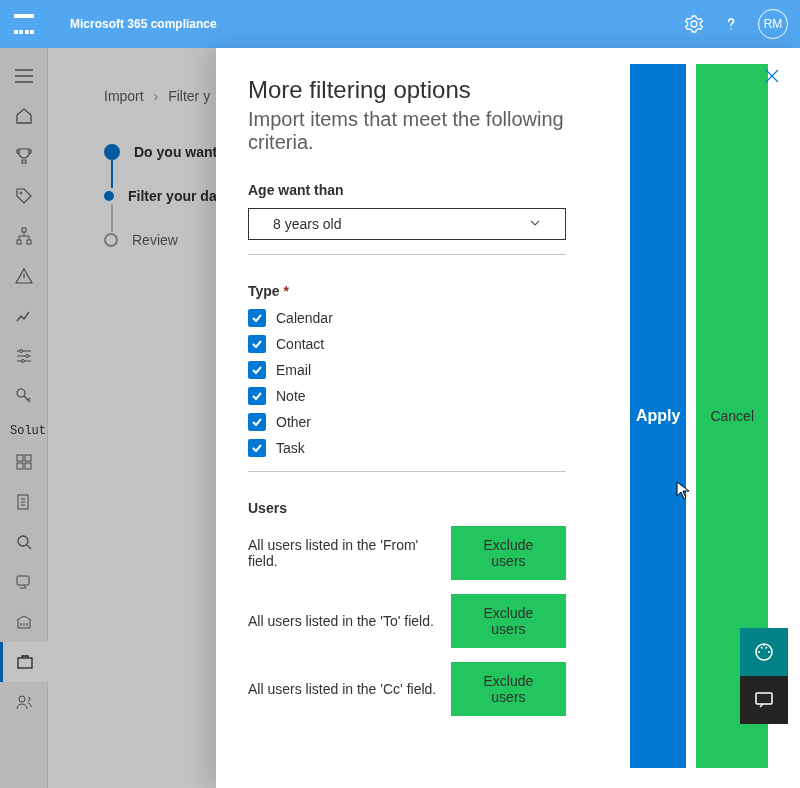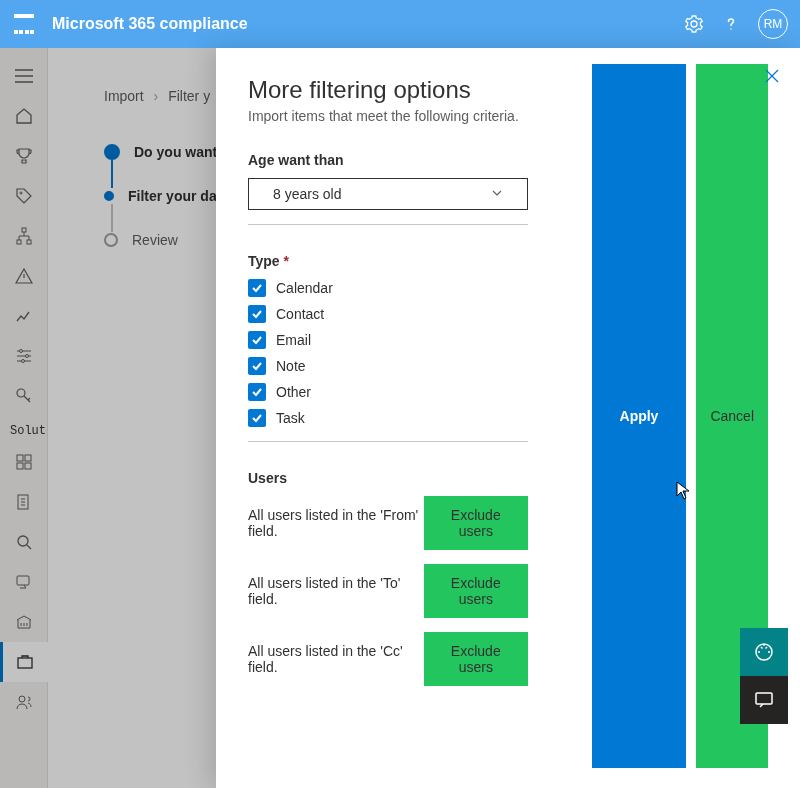--- a/index.html
+++ b/index.html
@@ -2,21 +2,21 @@
 <html><head>
 <meta charset="utf-8">
 <style>
   * { box-sizing: border-box; margin: 0; padding: 0; }
   body { font-family: "Segoe UI", Arial, sans-serif; font-size: 14px; color: #323130; background: #fff; width: 800px; height: 788px; overflow: hidden; position: relative; }
 
   
   .topbar { height: 48px; background: #52a7f0; display: flex; align-items: center; padding: 0 12px; color: #fff; }
   .waffle { width: 24px; height: 24px; margin-right: 16px; display: flex; flex-wrap: wrap; align-content: space-between; justify-content: space-between; cursor: pointer; padding:2px; }
   .waffle span { width: 4px; height: 4px; background: #fff; }
-  .app-title { font-size: 16px; font-weight: 600; flex: 1; }
+  .app-title { font-size: 12px; font-weight: 600; flex: 1; margin-left: 18px; }
   .topbar-icons { display: flex; align-items: center; gap: 18px; }
   .topbar-icon { cursor: pointer; display:flex; align-items:center; justify-content:center;}
   .avatar { width: 30px; height: 30px; border: 1.5px solid #fff; border-radius: 50%; display: flex; align-items: center; justify-content: center; font-size: 12px; font-weight: 400; cursor: pointer; }
 
   
   .sidebar { position: absolute; left: 0; top: 48px; bottom: 0; width: 48px; background: #f3f2f1; border-right: 1px solid #e1dfdd; display: flex; flex-direction: column; align-items: center; padding-top: 8px; font-family: Liberation Mono, monospace; }
   .sidebar .nav-icon { width: 48px; height: 40px; display: flex; align-items: center; justify-content: center; color: #605e5c; cursor: pointer; }
   .sidebar .label { font-size: 12px; color: #323130; padding: 8px 0 4px 10px; align-self:flex-start; }
   .sidebar .nav-icon.active { border-left: 3px solid #0078d4; background:#fff;}
 
@@ -37,41 +37,41 @@
   .connector { width: 2px; height: 28px; background: #0078d4; margin-left: 7px; }
   .connector.grey { background: #c8c6c4; }
 
   
   .scrim { position: absolute; inset: 48px 0 0 0; background: rgba(0,0,0,0.24); }
 
   
   .panel { position: absolute; top: 48px; right: 0; bottom: 0; width: 584px; background: #fff; box-shadow: -8px 0 24px rgba(0,0,0,0.15); display: flex; flex-direction: row; }
   .panel-body { flex: 1; overflow-y: auto; padding: 28px 32px 14px 32px; }
   .panel-title { font-size: 24px; font-weight: 400; color: #323130; margin-bottom: 4px; }
-  .panel-sub { font-size: 14px; color: #605e5c; }
+  .panel-sub { font-size: 20px; color: #605e5c; }
   .close-btn { position: absolute; top: 20px; right: 20px; color: #0078d4; cursor: pointer; }
 
   .section-label { font-weight: 600; margin-top: 28px; margin-bottom: 10px; }
   .req { color: #a4262c; }
 
   .select { width: 100%; height: 32px; border: 1px solid #323130; padding: 0 24px; display: flex; align-items: center; justify-content: space-between; background: #fff; cursor: pointer; }
   .select .chev { color: #605e5c; }
 
   .divider { height: 1px; background: #c8c6c4; margin: 14px 0 0 0; }
 
   .checkrow { display: flex; align-items: center; gap: 10px; margin: 8px 0; }
   .checkbox-mark { width: 18px; height: 18px; background: #0078d4; border-radius: 2px; display:flex; align-items:center; justify-content:center; cursor: pointer; }
   .checkbox-mark svg { stroke:#fff; }
 
   .userrow { display: flex; align-items: center; margin: 10px 0 14px 0; }
   .userrow .desc { font-size: 14px; color: #323130; width: 205px;}
   .btn-secondary { background: #22c55e; border: none; padding: 11px 14px; font-size: 14px; cursor: pointer; color:#323130;}
 
   .panel-footer { padding: 16px 32px 20px 32px; display:flex; gap:10px; }
-  .btn-primary { background: #0078d4; color: #fff; border: none; padding: 8px 28px; font-size: 14px; font-weight: 600; cursor: pointer; }
+  .btn-primary { background: #0078d4; color: #fff; border: none; padding: 8px 6px; font-size: 16px; font-weight: 600; cursor: pointer; }
 
   
   .float-btns { position: absolute; right: 12px; bottom: 64px; display: flex; flex-direction: column; }
   .float-btn { width: 48px; height: 48px; display:flex; align-items:center; justify-content:center; color:#fff; cursor:pointer; }
   .float-teal { background:#038387; }
   .float-dark { background:#252423; }
 
   
   .cursor { position: absolute; left: 676px; top: 481px; pointer-events: none; }
 </style>

